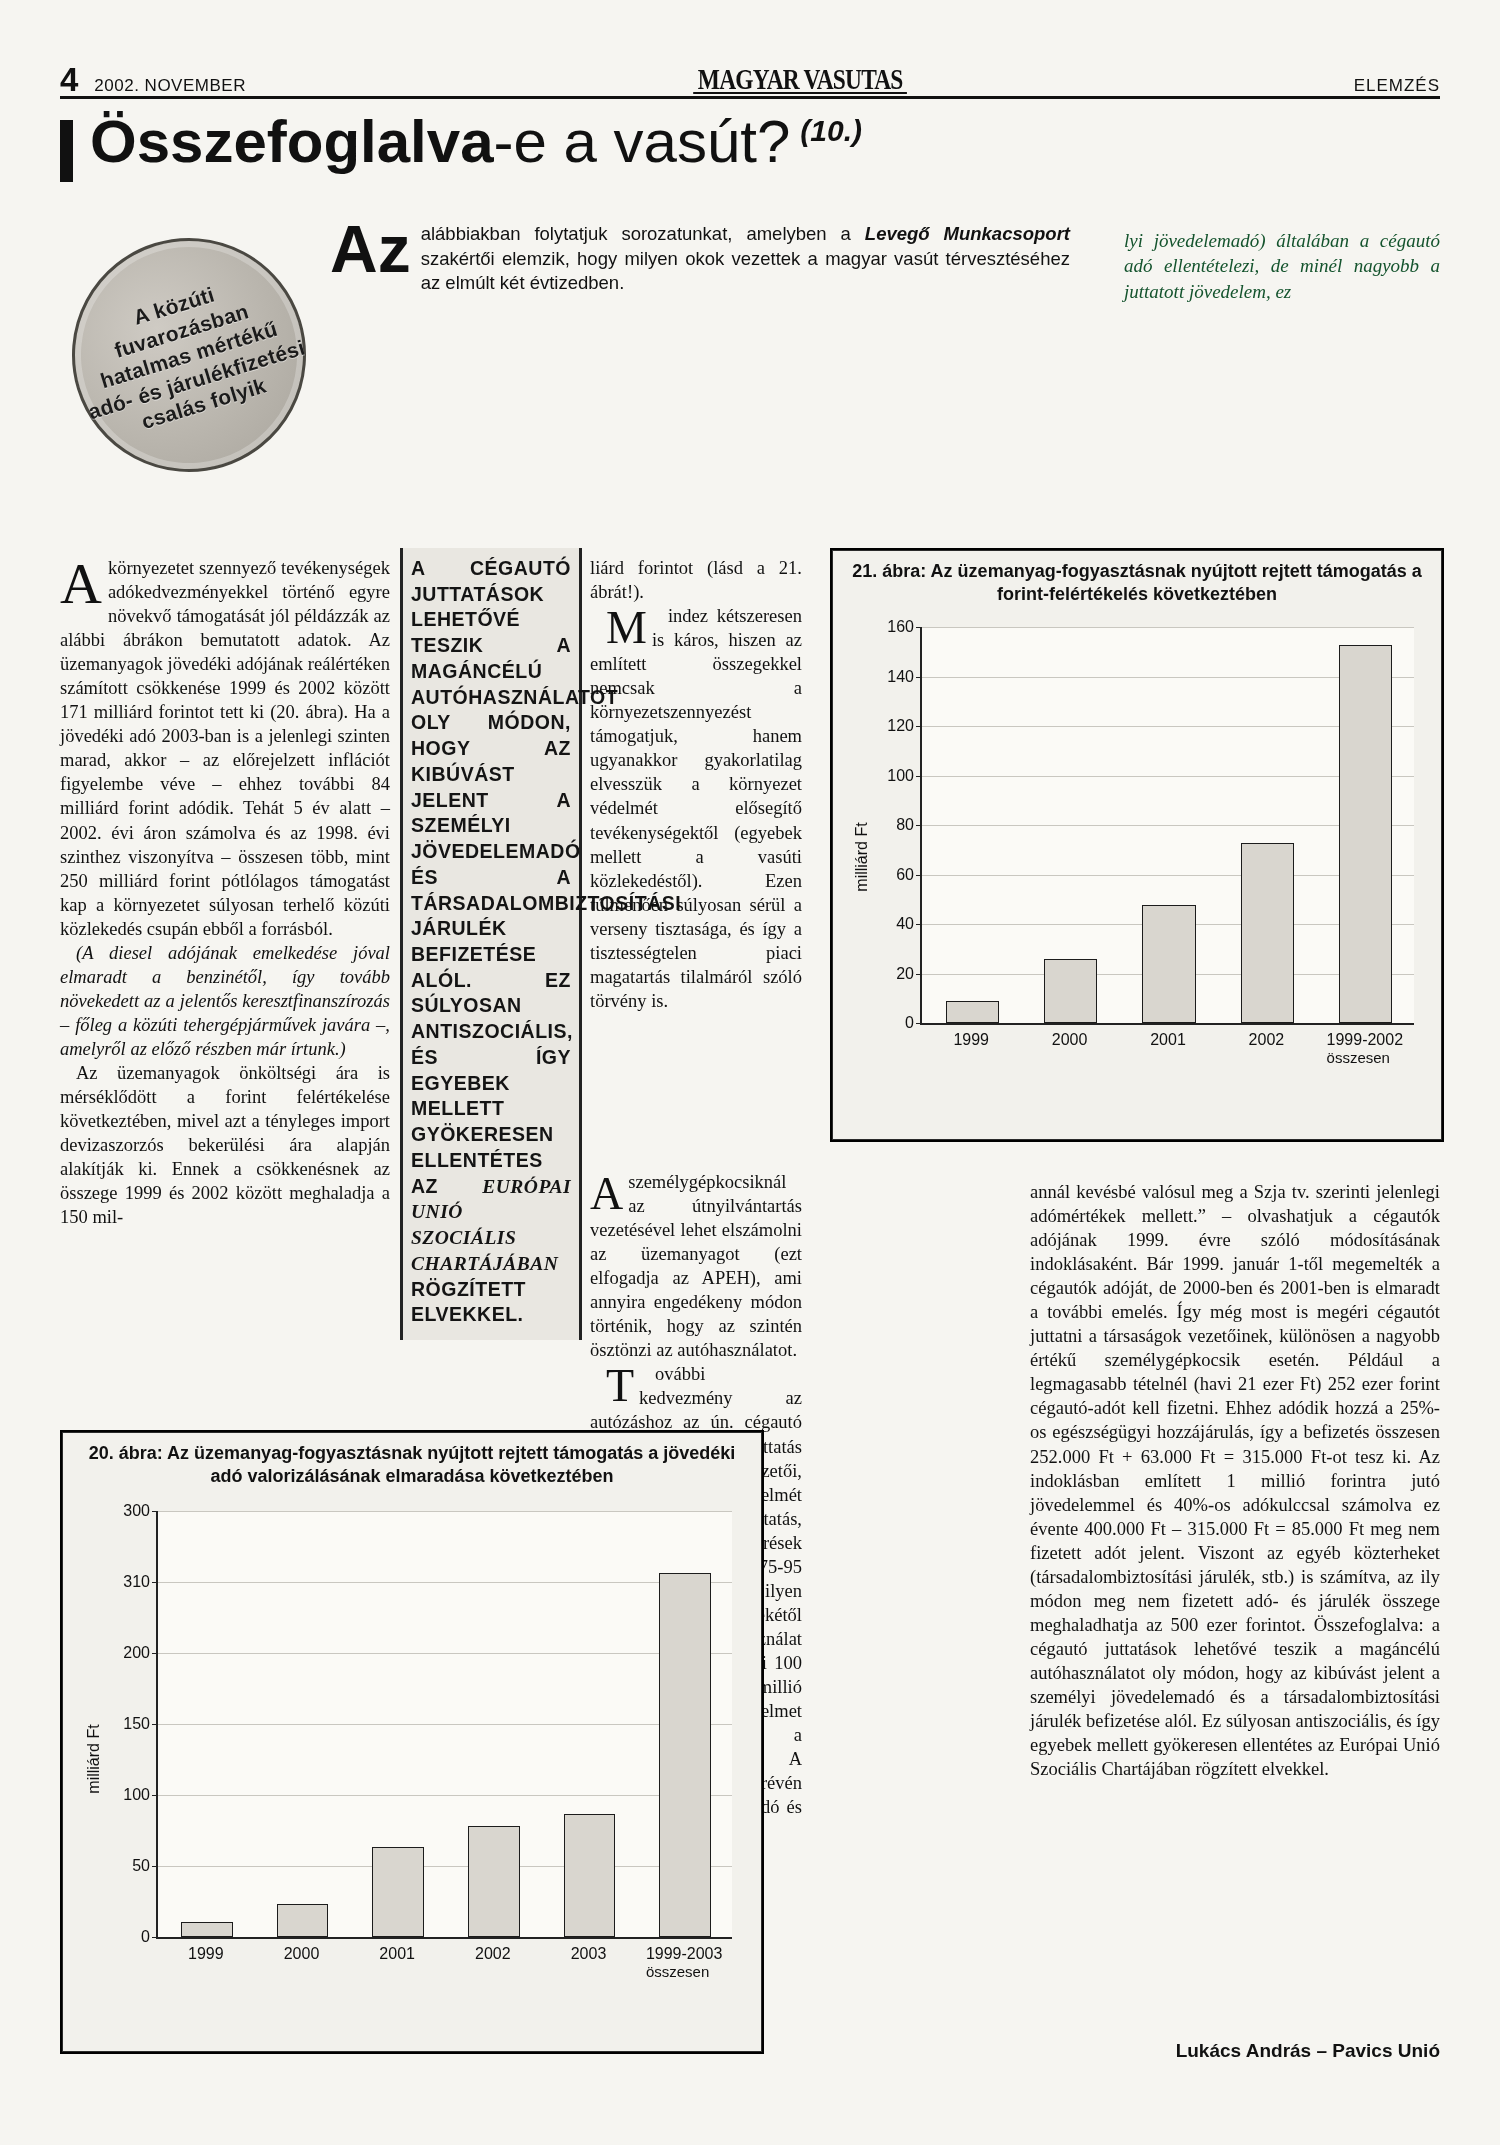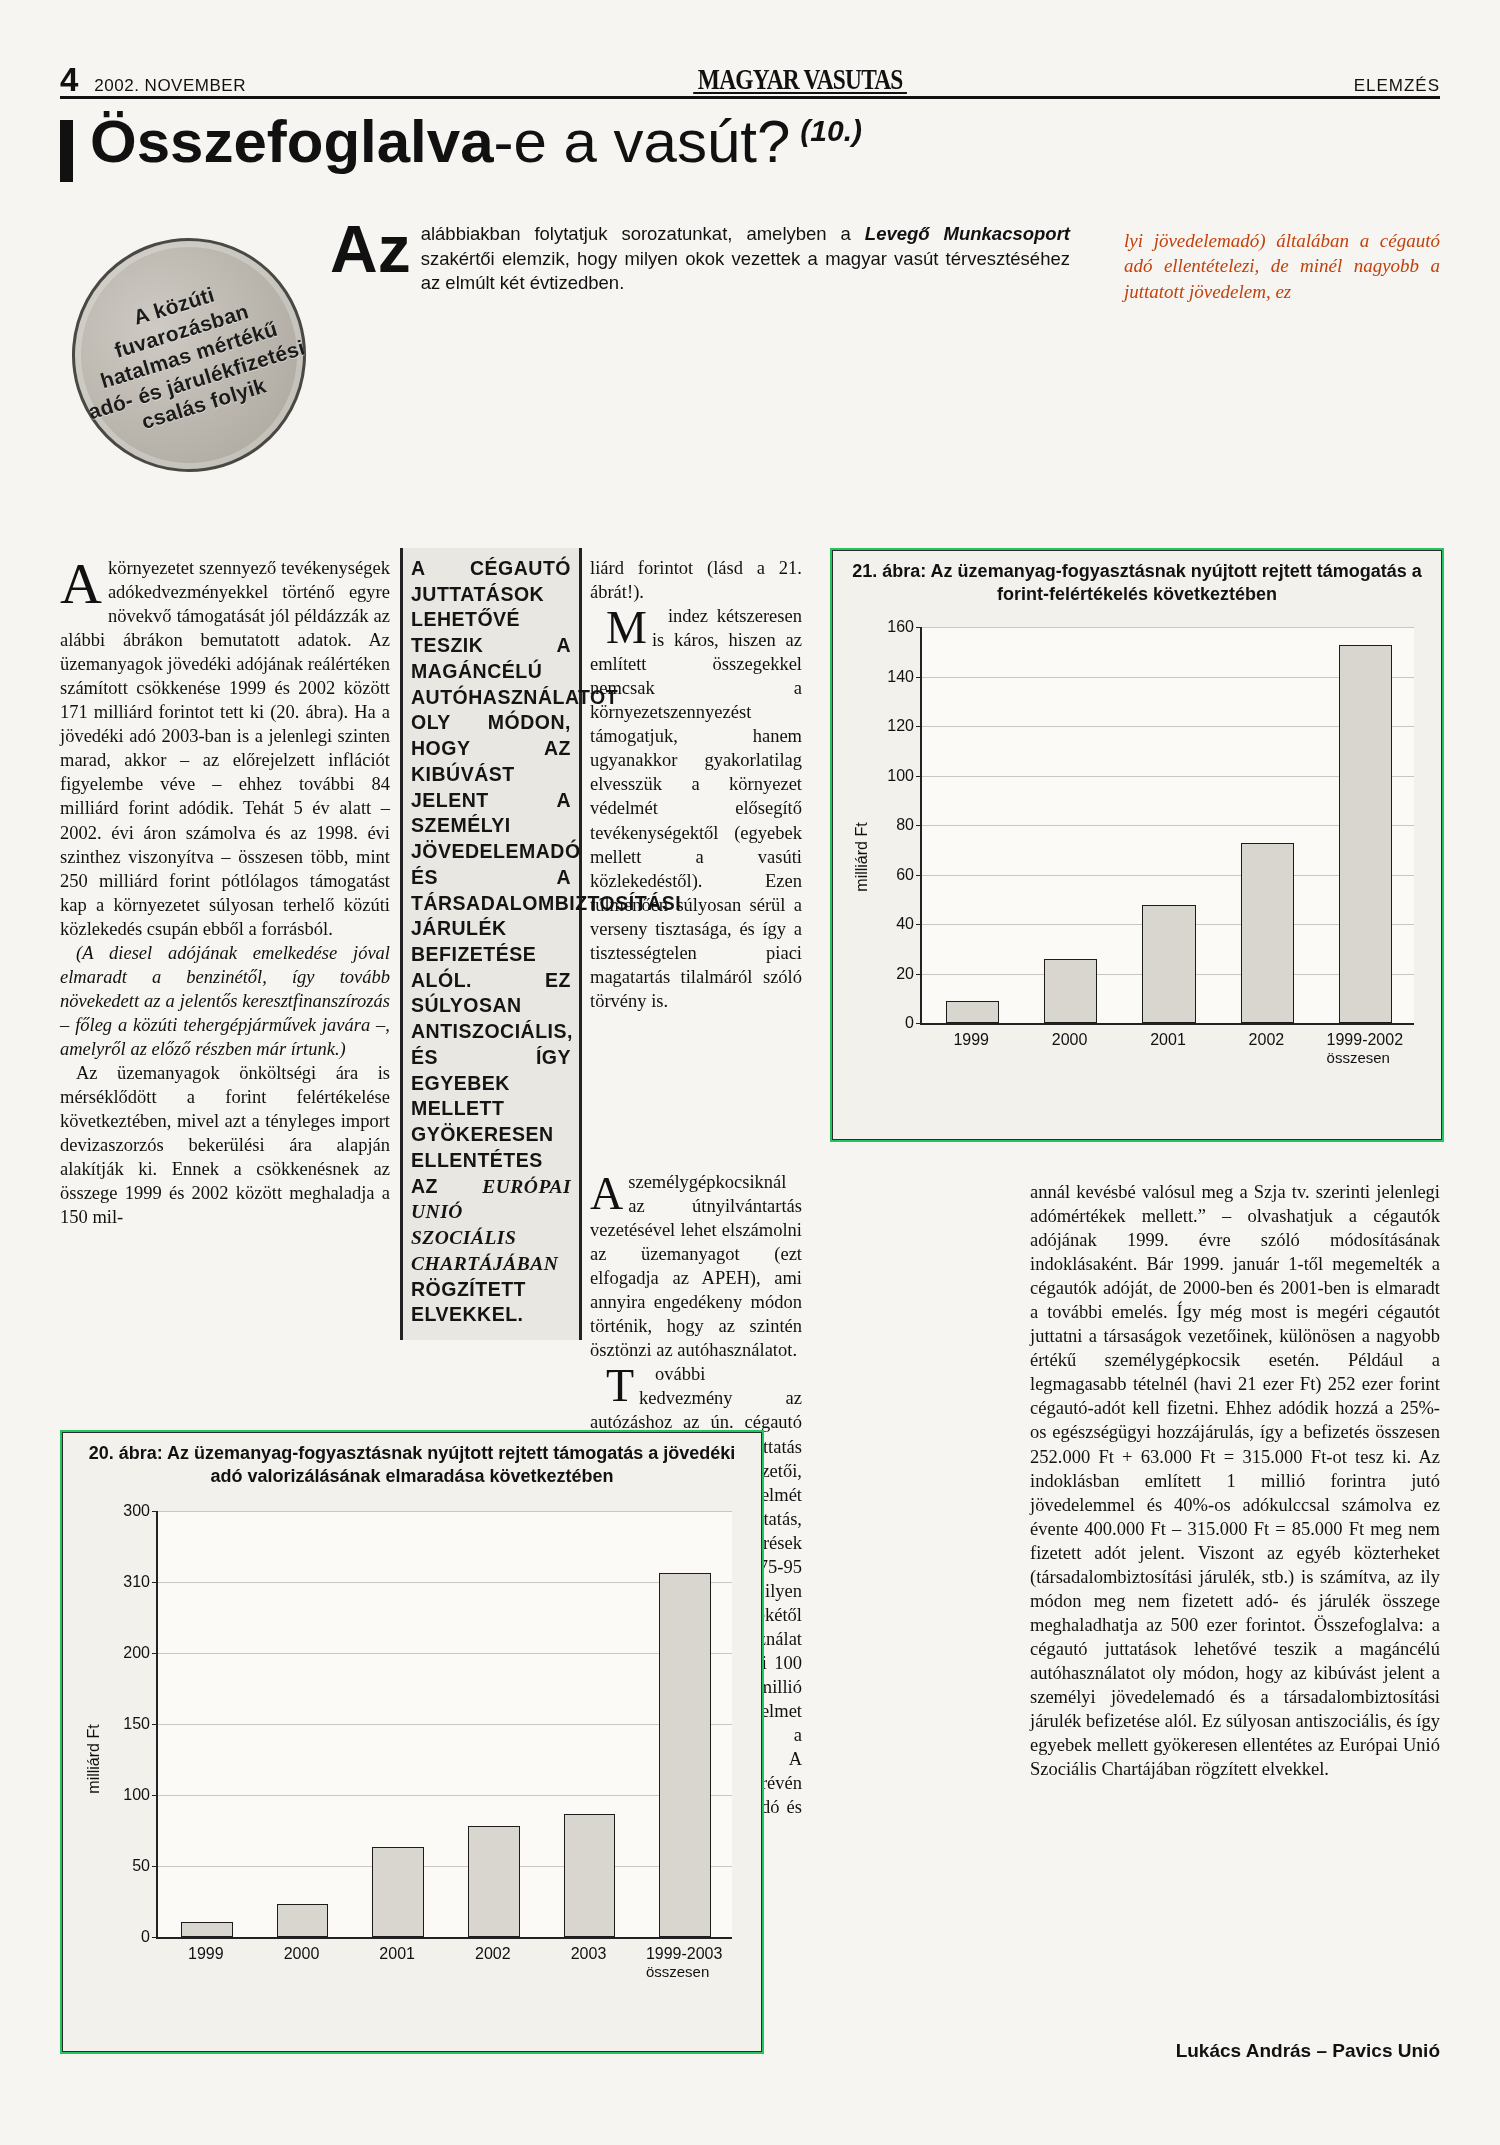--- a/index.html
+++ b/index.html
@@ -57,21 +57,21 @@
   }
   .intro p{
     margin:0;font-family:"Liberation Sans",sans-serif;font-size:18.5px;line-height:1.33;
     text-align:justify;
   }
   .intro i{font-style:italic;font-weight:bold;}
 
   .intro-right{
     position:absolute;left:1124px;top:228px;width:316px;
     font-family:"Liberation Serif",serif;font-style:italic;font-size:19px;line-height:1.33;
-    text-align:justify;color:#c2410c;
+    text-align:justify;color:#14532d;
   }
 
   
   .stamp{
     position:absolute;left:72px;top:238px;width:228px;height:228px;border-radius:50%;
     background:radial-gradient(circle at 40% 35%,#cfcbc4 0%,#b9b5ad 55%,#a8a49c 100%);
     border:3px solid #4a4842;
     box-shadow:inset 0 0 0 6px rgba(255,255,255,.25);
     transform:rotate(-17deg);
     display:flex;align-items:center;justify-content:center;
@@ -137,21 +137,21 @@
     float:left;font-family:"Liberation Serif",serif;font-size:46px;line-height:.86;
     margin:4px 5px 0 0;
   }
   .signature{
     position:absolute;left:1030px;top:2040px;width:410px;text-align:right;
     font-family:"Liberation Sans",sans-serif;font-weight:bold;font-size:19px;
   }
 
   
   .chart-box{
-    position:absolute;background:#f2f1ec;border:2px solid #22c55e;
+    position:absolute;background:#f2f1ec;border:2px solid #000000;
   }
   #chart21{left:830px;top:548px;width:610px;height:590px;}
   #chart20{left:60px;top:1430px;width:700px;height:620px;}
 
   .chart-title{
     font-family:"Liberation Sans",sans-serif;font-weight:bold;font-size:18px;line-height:1.25;
     text-align:center;padding:10px 14px 4px;color:#111;
   }
   .plot{position:relative;margin:8px 14px 0 14px;}
   .yaxis-label{

